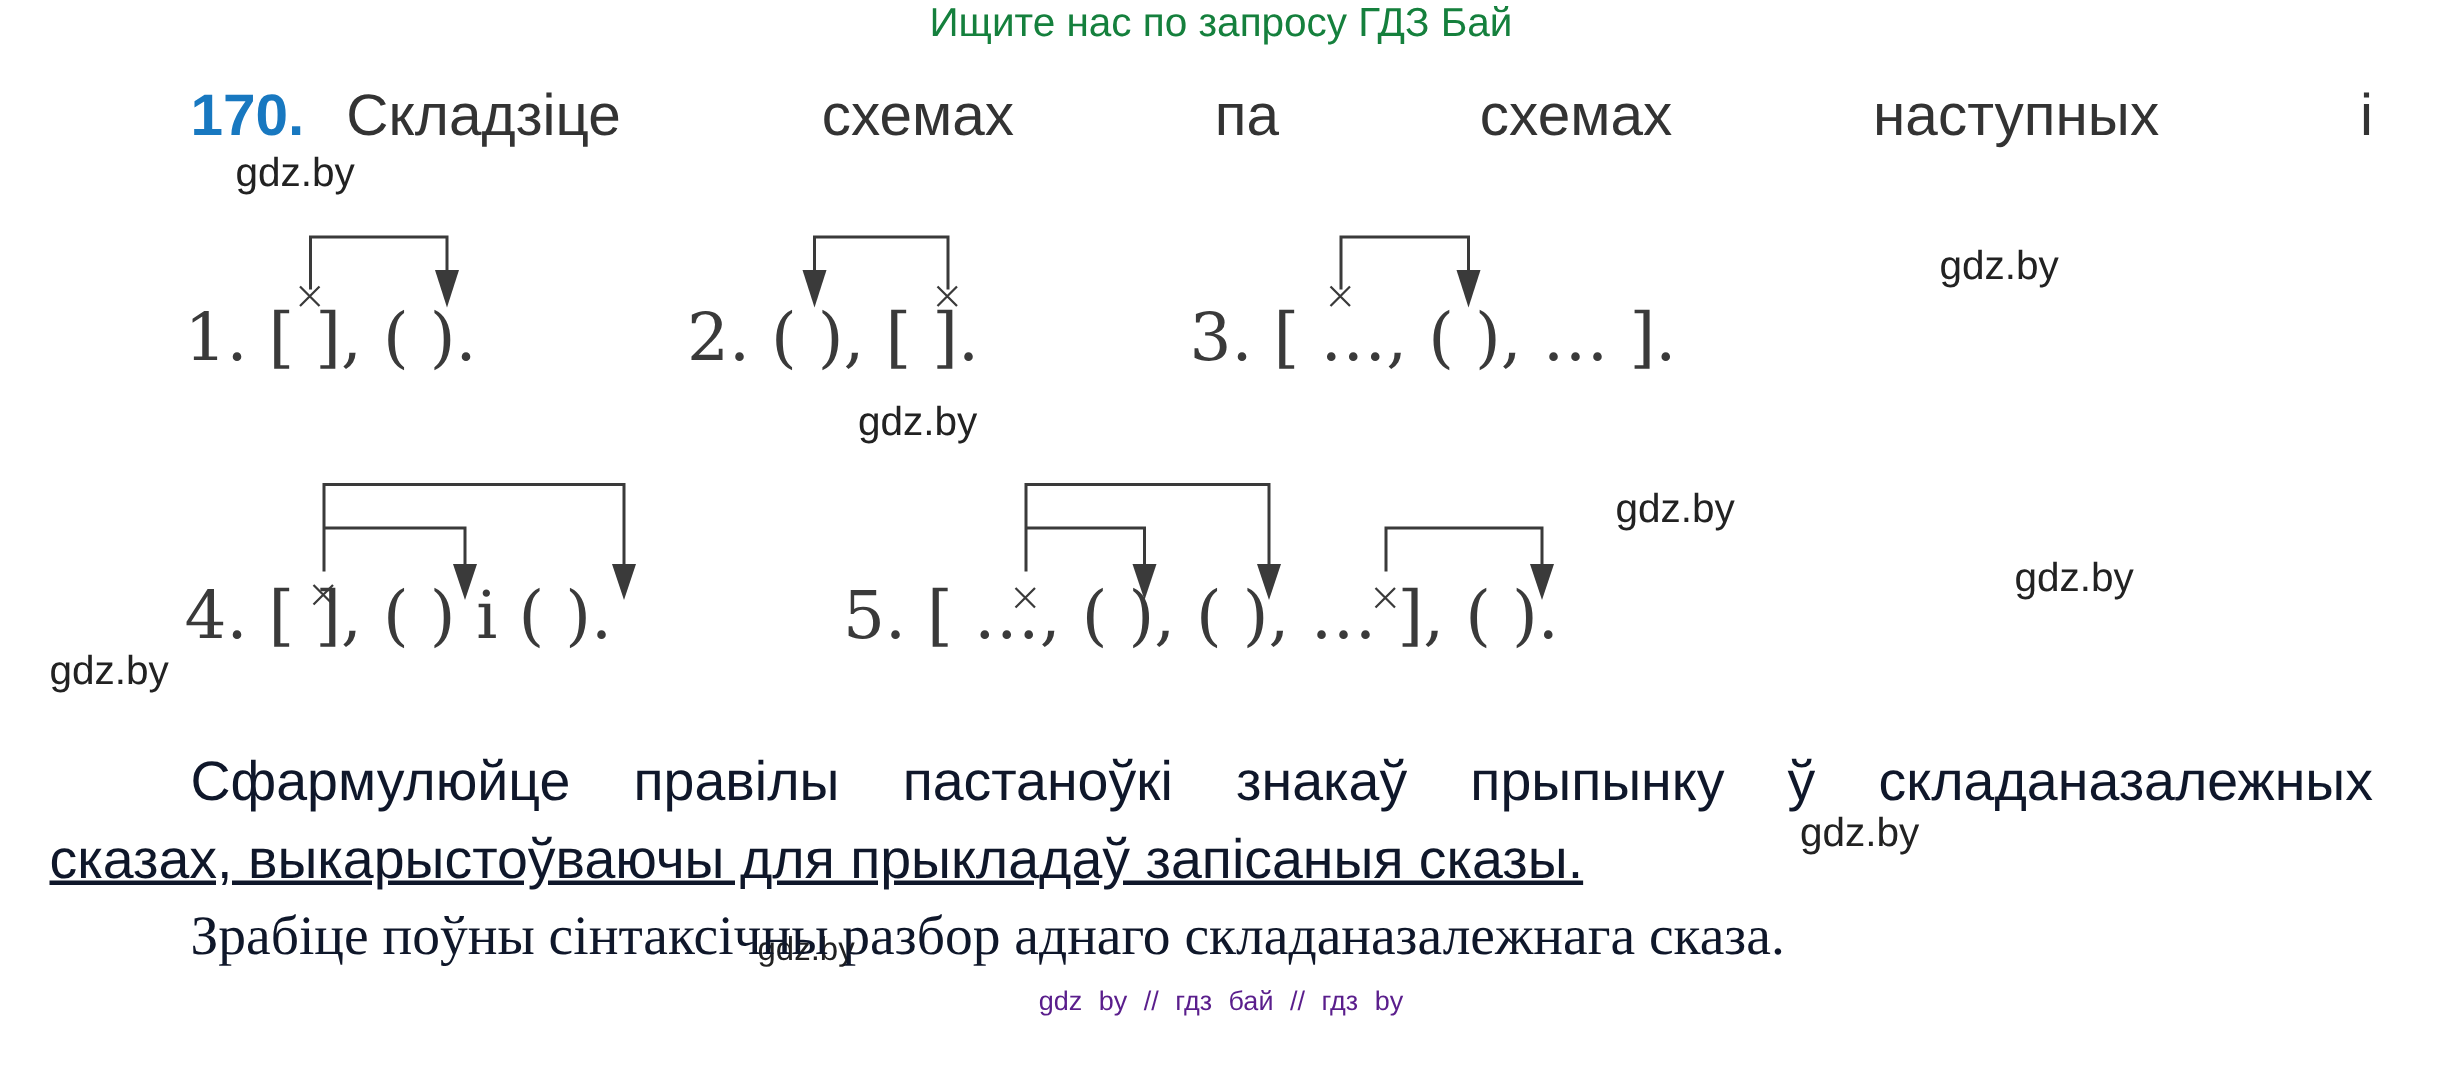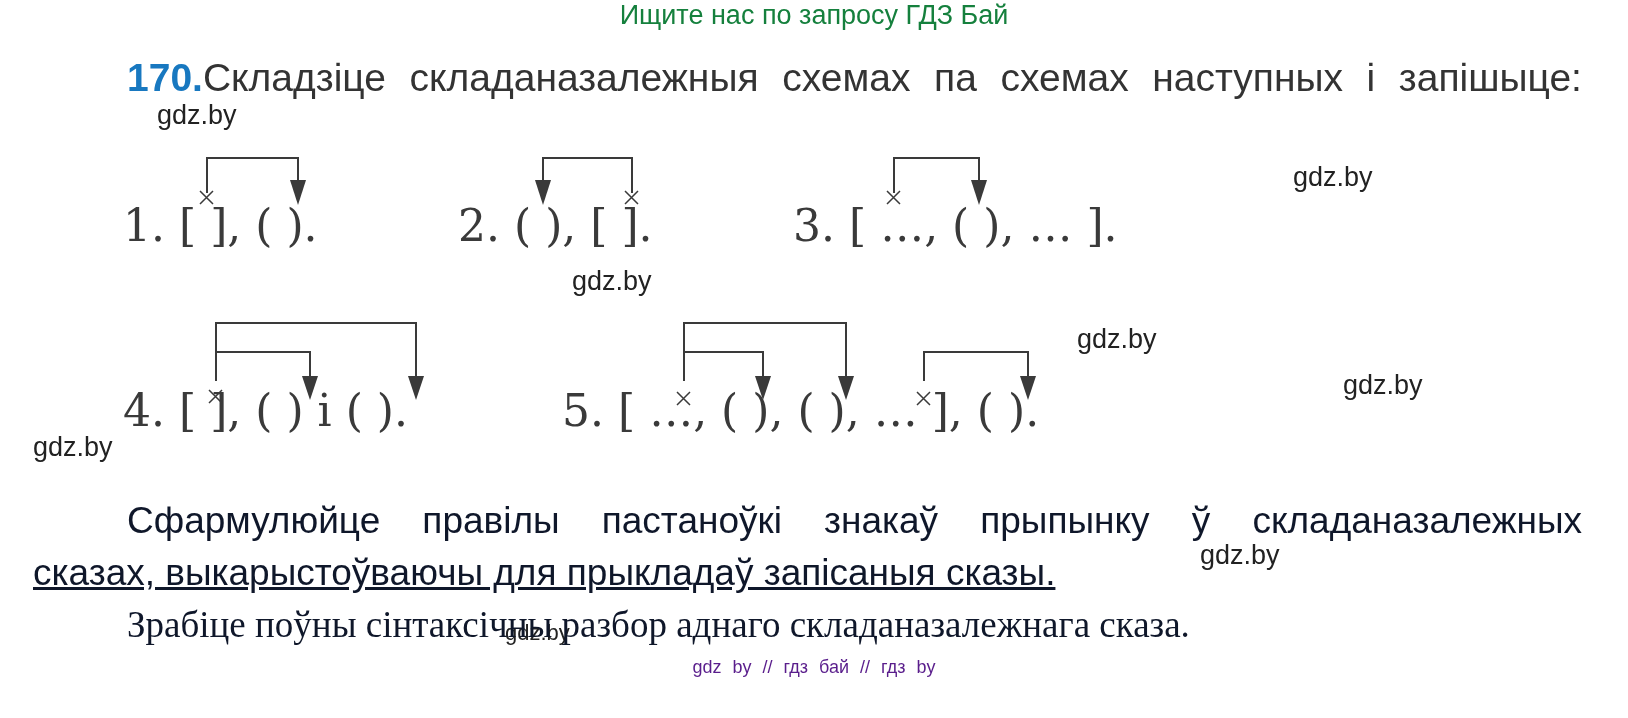--- a/index.html
+++ b/index.html
@@ -1,42 +1,40 @@
 <!DOCTYPE html>
 <html><head>
 <meta charset="utf-8">
 <style>
   html, body { margin: 0; padding: 0; background: #ffffff; }
   body { width: 1628px; height: 718px; position: relative; overflow: hidden;
          font-family: "Liberation Sans", sans-serif; color: #333333; }
   .abs { position: absolute; white-space: nowrap; }
   .top-banner { left: 0; width: 1628px; top: 0; text-align: center; font-size: 27px; color: #15803d; }
   .task-line { left: 127px; top: 56px; font-size: 39px; color: #333; width: 1455px; display: flex; justify-content: space-between; }
-  .task-num { color: #1878c0; font-weight: bold; margin-right: 0; }
+  .task-num { color: #1878c0; font-weight: bold; margin-right: 28px; }
   .wm { font-size: 27px; color: #222; }
   .wm-small { font-size: 22px; color: #222; }
   .scheme { font-family: "DejaVu Serif", "Liberation Serif", serif; font-size: 44px; color: #3a3a3a; }
   .schemes-svg { position: absolute; left: 0; top: 0; }
   .para { font-size: 37px; color: #0f172a; }
   .footer { left: 0; width: 1628px; top: 657px; text-align: center; font-size: 18px; color: #5a1e8c; word-spacing: 6px; }
 </style>
 </head>
 <body>
 
 <div class="abs top-banner">Ищите нас по запросу ГДЗ Бай</div>
 
 <div class="abs task-line">
   <span><span class="task-num">170.</span><span>Складзіце</span></span>
-  <span>складаназалежныя</span>
   <span>схемах</span>
   <span>па</span>
   <span>схемах</span>
   <span>наступных</span>
   <span>і</span>
-  <span>запішыце:</span>
 </div>
 
 <div class="abs wm" style="left:157px; top:100px;">gdz.by</div>
 <div class="abs wm" style="left:1293px; top:162px;">gdz.by</div>
 <div class="abs wm" style="left:572px; top:266px;">gdz.by</div>
 <div class="abs wm" style="left:1077px; top:324px;">gdz.by</div>
 <div class="abs wm" style="left:1343px; top:370px;">gdz.by</div>
 <div class="abs wm" style="left:33px; top:432px;">gdz.by</div>
 <div class="abs wm" style="left:1200px; top:540px;">gdz.by</div>
 <div class="abs wm-small" style="left:505px; top:620px;">gdz.by</div>

